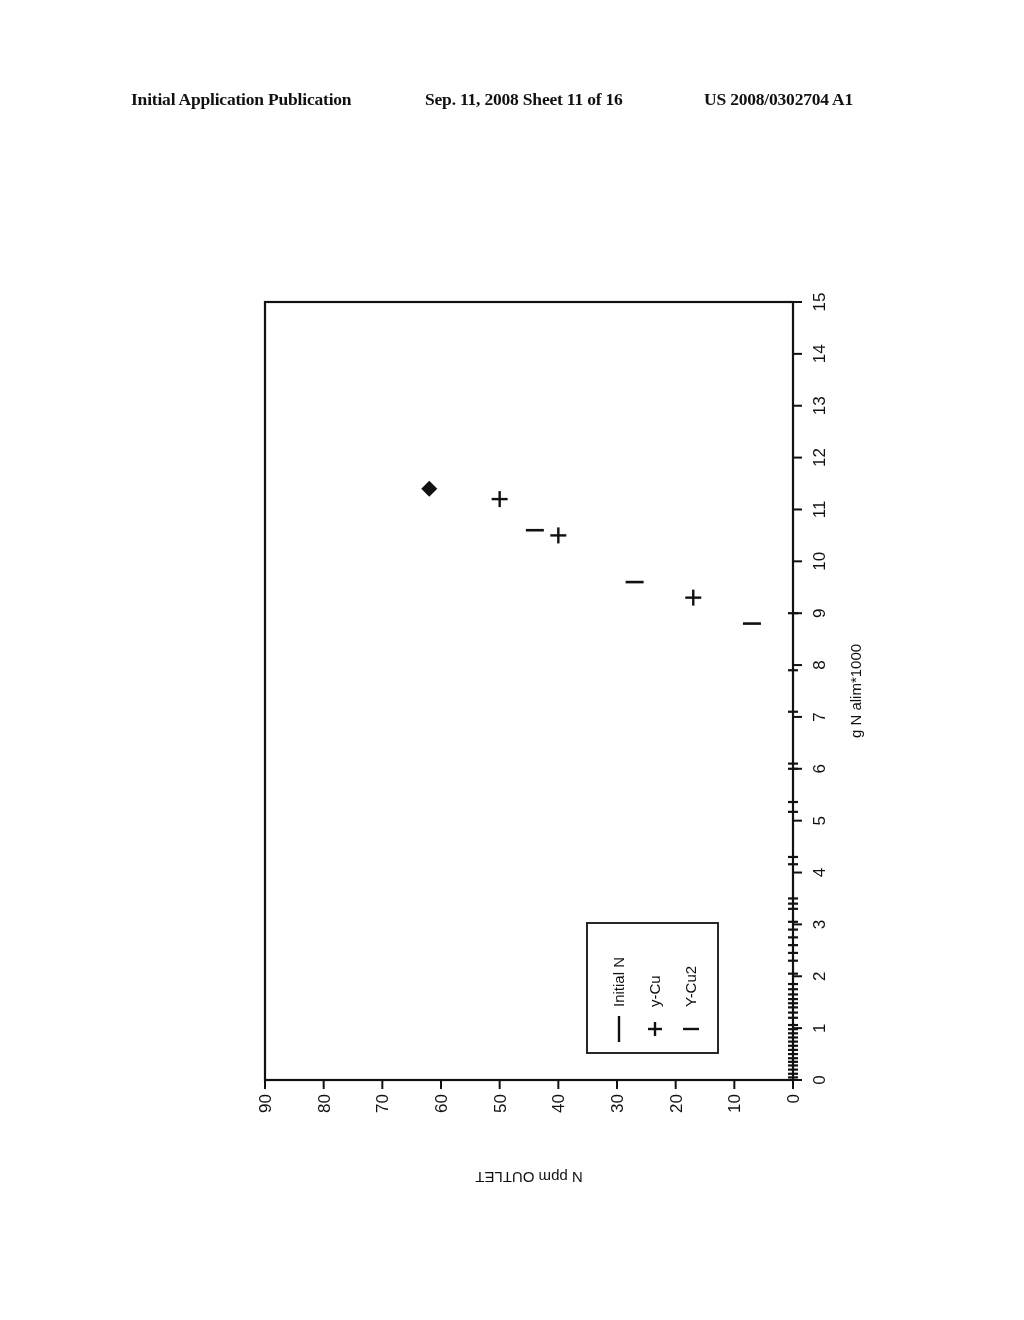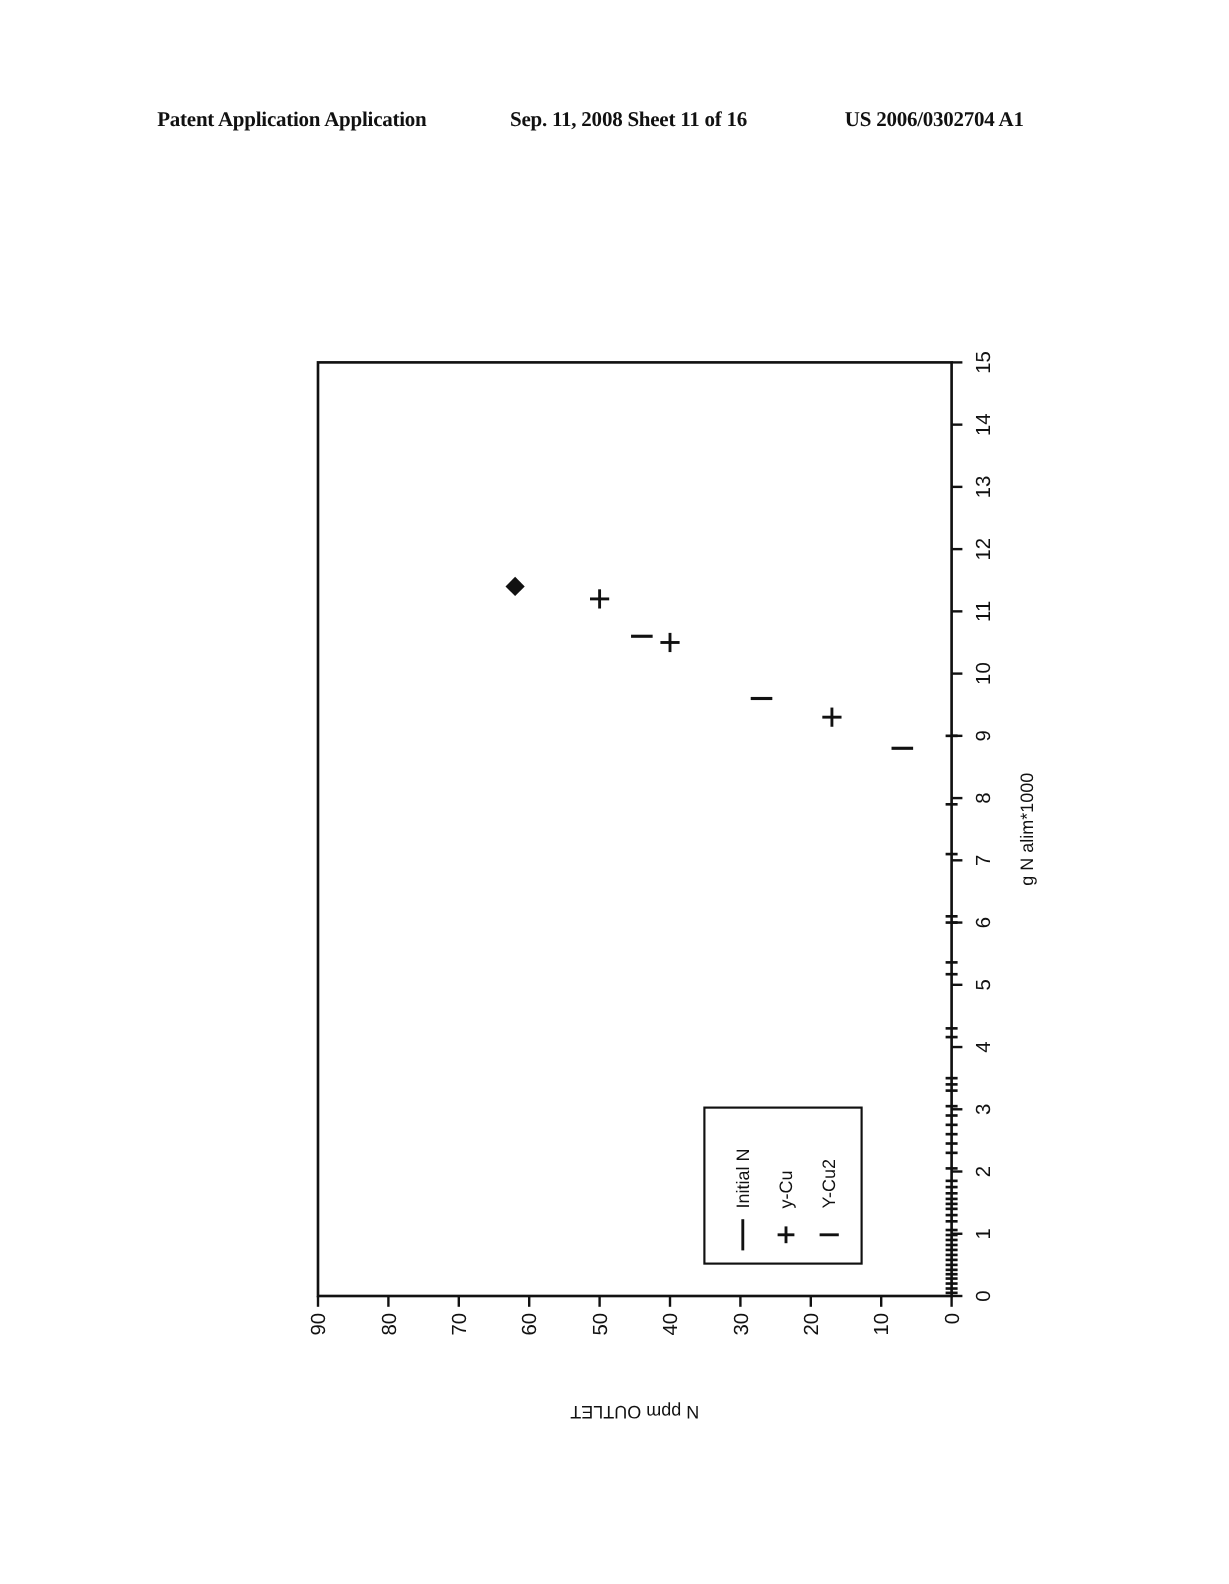--- a/index.html
+++ b/index.html
@@ -18,23 +18,23 @@
   }
   #fig-wrap svg { display: block; }
   .tick-label { font-family: "Liberation Sans", sans-serif; font-size: 17px; fill: #111; }
   .axis-title { font-family: "Liberation Sans", sans-serif; font-size: 15px; fill: #111; }
   .legend-text { font-family: "Liberation Sans", sans-serif; font-size: 15px; fill: #111; }
   .fig-caption { font-family: "Liberation Sans", sans-serif; font-size: 44px; font-weight: bold; fill: #111; }
 </style>
 </head>
 <body>
 
-<div class="hdr" id="hdr-left">Patent Application Application</div>
+<div class="hdr" id="hdr-left">Initial Application Publication</div>
 <div class="hdr" id="hdr-mid">Sep. 11, 2008   Sheet 11 of 16</div>
-<div class="hdr" id="hdr-right">US 2006/0302704 A1</div>
+<div class="hdr" id="hdr-right">US 2008/0302704 A1</div>
 
 <div id="fig-wrap">
   <svg id="chart" width="1100" height="800" viewBox="0 0 1100 800" xmlns="http://www.w3.org/2000/svg">
     <g id="plot-frame-g">
         <rect x="160" y="165" width="778" height="528" fill="none" stroke="#111111" stroke-width="2.2"></rect>
       </g>
     <g id="xticks-g">
         <line x1="160" y1="693" x2="160" y2="702" stroke="#111111" stroke-width="2"></line>
         <text x="160" y="725" class="tick-label" text-anchor="middle">0</text>
         <line x1="211.86666666666667" y1="693" x2="211.86666666666667" y2="702" stroke="#111111" stroke-width="2"></line>

